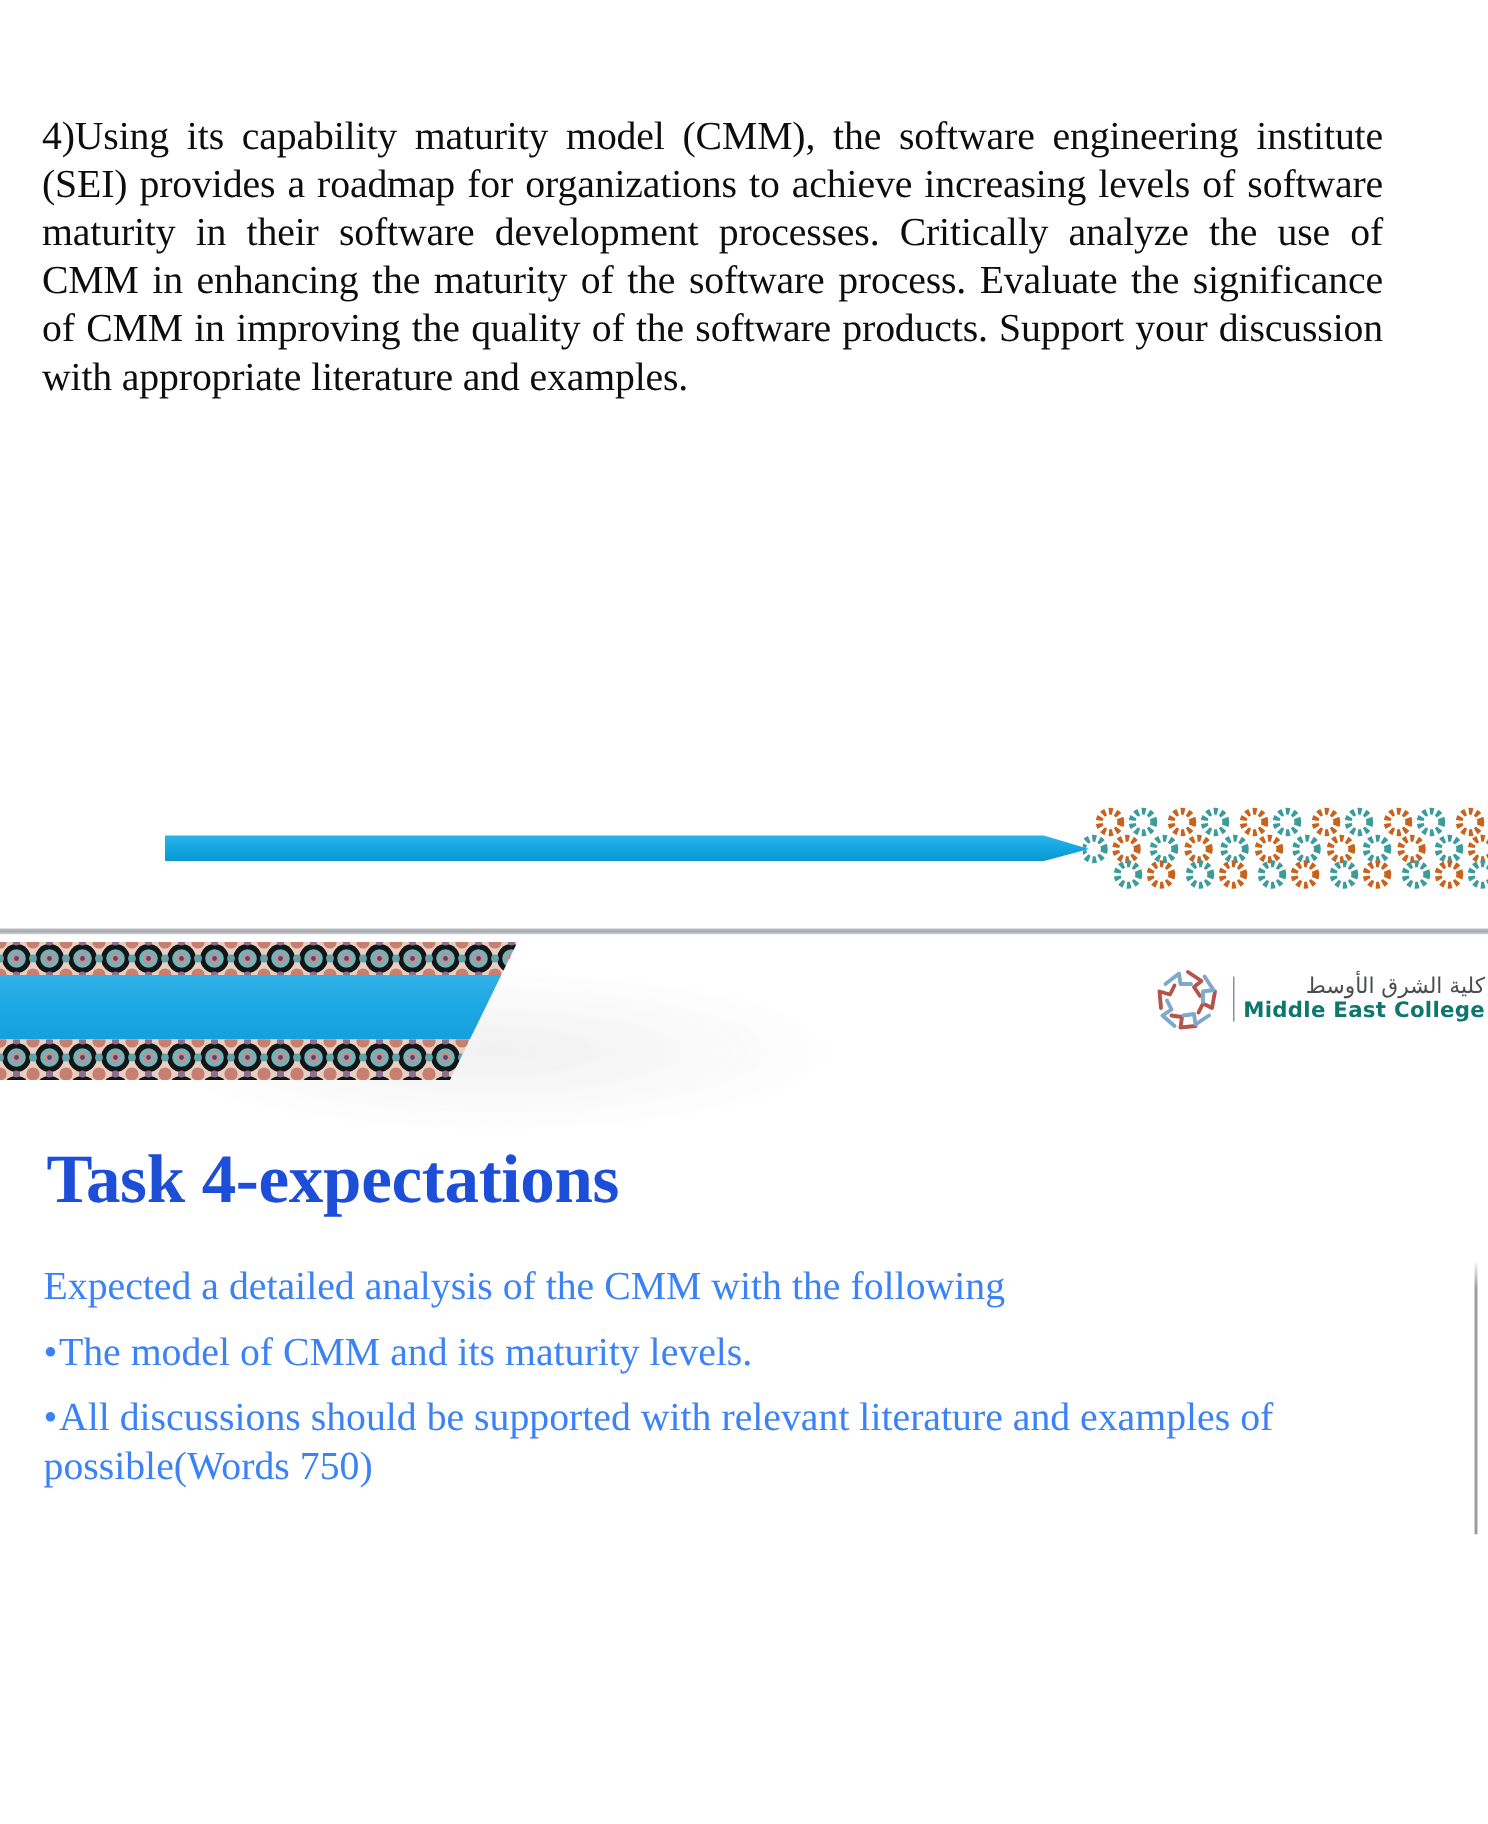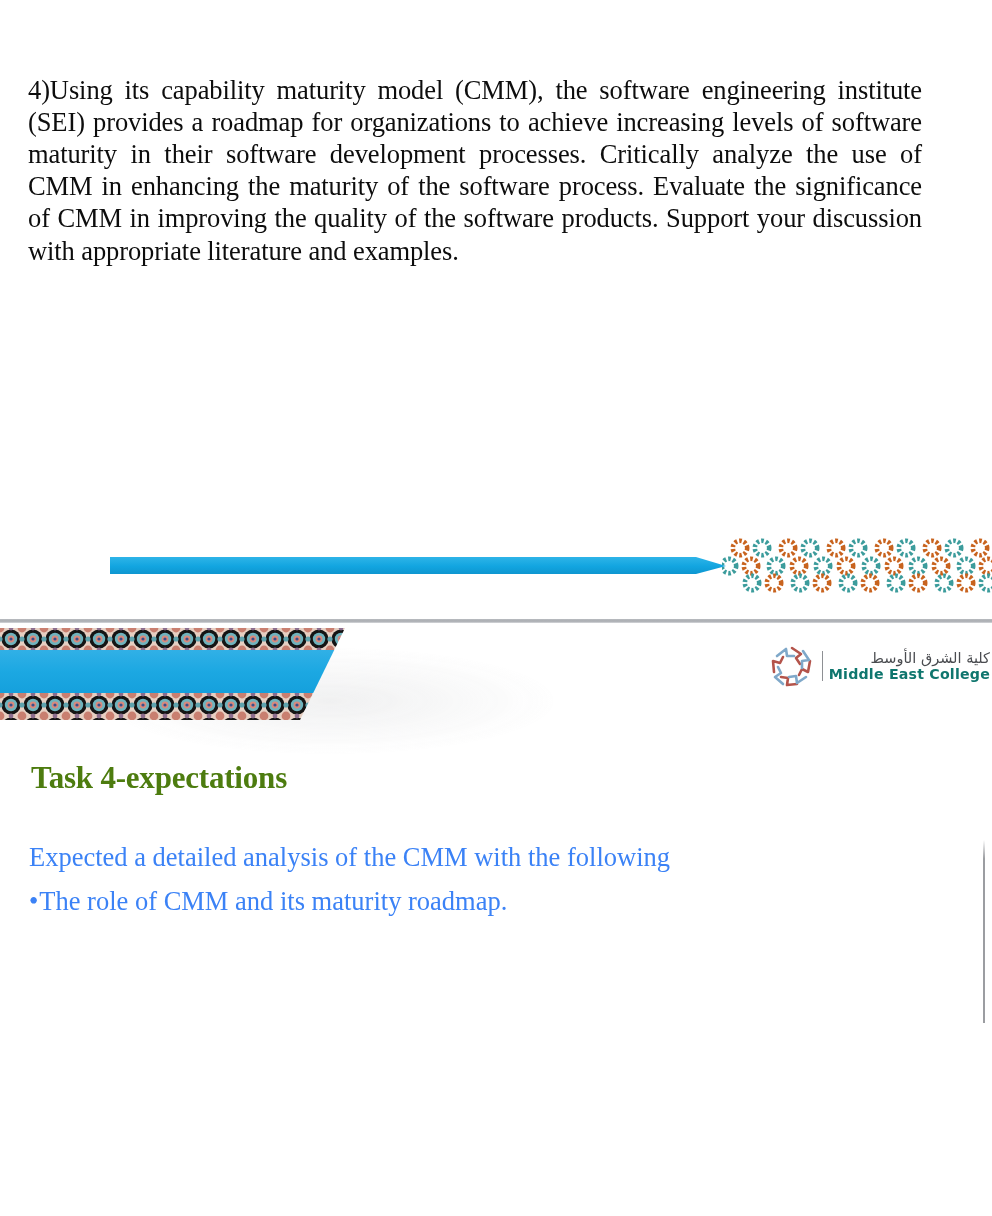--- a/index.html
+++ b/index.html
@@ -152,23 +152,23 @@
     font-family: "DejaVu Sans", sans-serif;
     font-weight: bold;
     font-size: 14.2px;
     color: #0f766e;
     letter-spacing: 0.2px;
   }
 
   .s2-title {
     position: absolute;
     left: 31px;
-    top: 116px;
-    font-size: 31px;
-    color: #4d7c0f;
+    top: 105px;
+    font-size: 46px;
+    color: #1d4ed8;
     letter-spacing: -0.2px;
   }
 
   .s2-content {
     position: absolute;
     left: 29px;
     top: 218px;
     width: 880px;
     font-size: 26.5px;
     line-height: 33px;
@@ -330,19 +330,20 @@
       <div class="logo-text">
         <span class="logo-ar">كلية الشرق الأوسط</span>
         <span class="logo-en">Middle East College</span>
       </div>
     </div>
 
     <h1 class="s2-title">Task 4-expectations</h1>
 
     <div class="s2-content">
       <p class="s2-line">Expected a detailed analysis of the CMM with the following</p>
-      <p class="s2-line bullet">The role of CMM and its maturity roadmap.</p>
+      <p class="s2-line bullet">The model of CMM and its maturity levels.</p>
+      <p class="s2-line bullet">All discussions should be supported with relevant literature and examples of possible(Words  750)</p>
     </div>
   </section>
 
   <div class="page-edge"></div>
 
 </div>
 
 </body></html>

